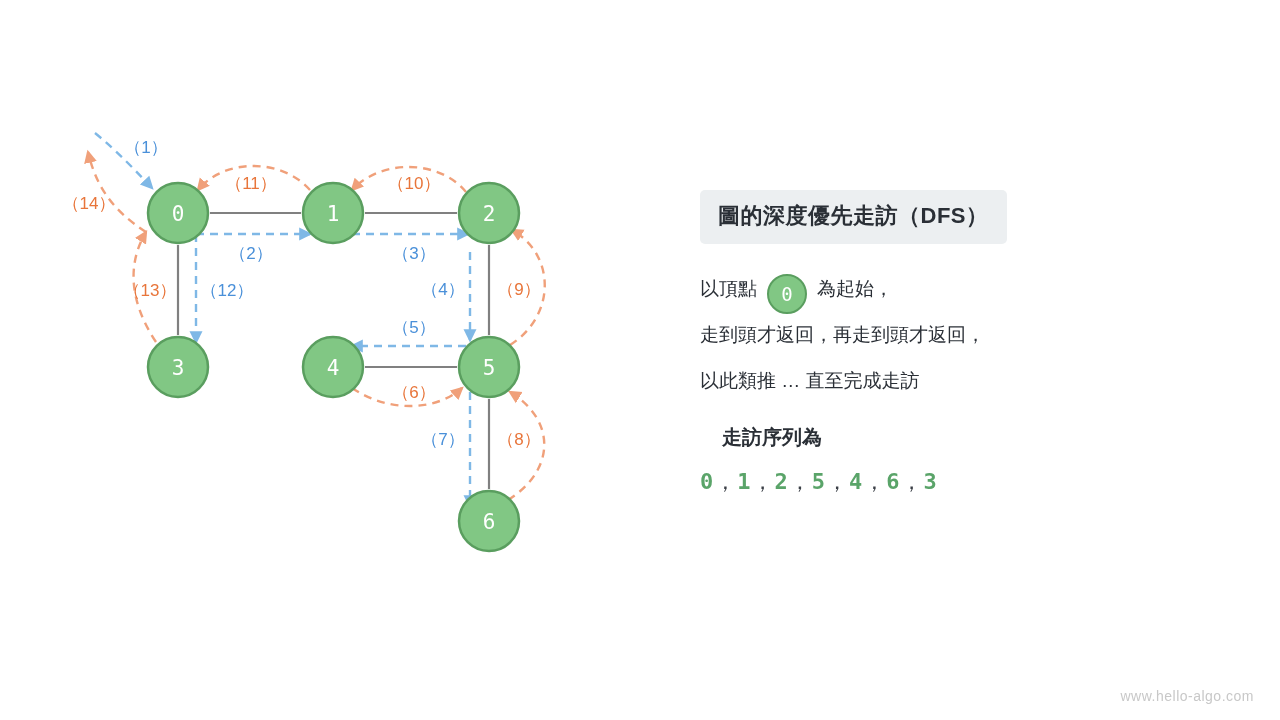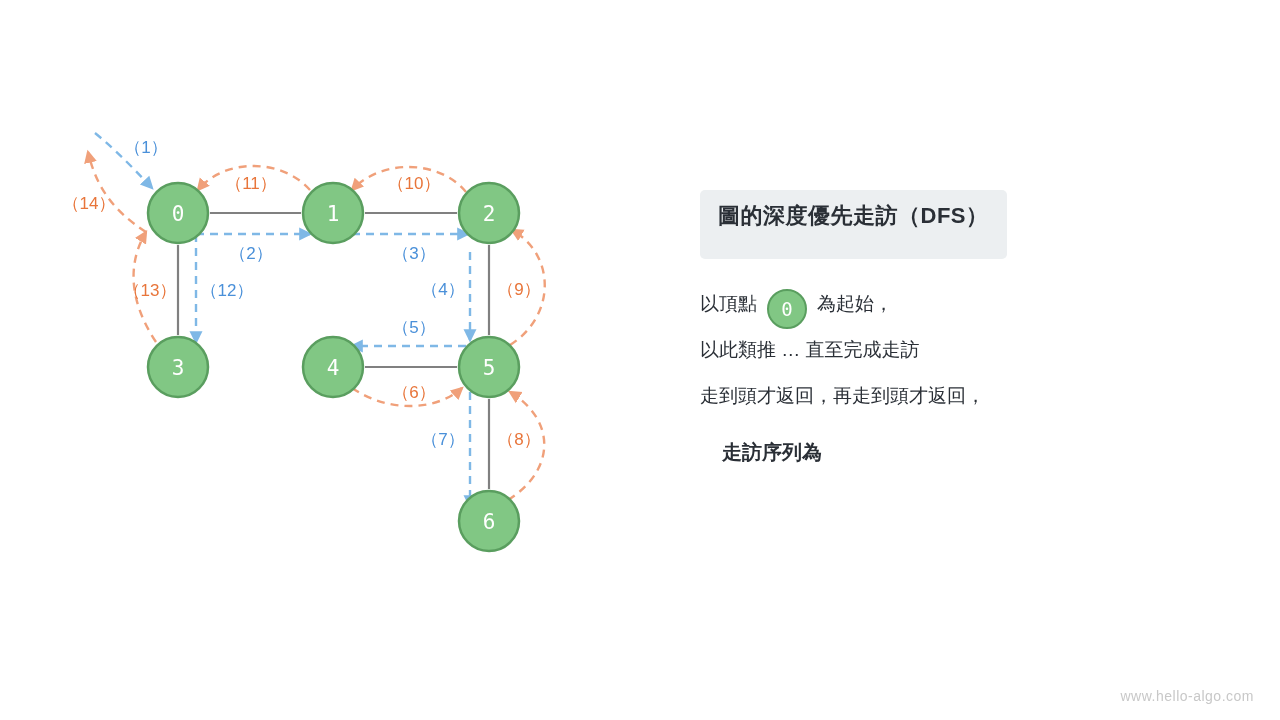--- a/index.html
+++ b/index.html
@@ -46,21 +46,21 @@
   .panel {
     position: absolute;
     left: 700px;
     top: 190px;
     width: 560px;
   }
   .panel-title-wrap {
     display: inline-block;
     background: #eceff1;
     border-radius: 5px;
-    padding: 11px 18px 28px 18px;
+    padding: 11px 18px 13px 18px;
   }
   .panel-title {
     font-size: 22px;
     font-weight: bold;
     color: #2a2f36;
     letter-spacing: 0.5px;
   }
   .desc {
     margin-top: 30px;
     font-size: 19px;
@@ -216,21 +216,22 @@
     <div class="panel-title-wrap">
       <span class="panel-title">圖的深度優先走訪（DFS）</span>
     </div>
 
     <div class="desc">
       <div class="desc-line">
         <span>以頂點</span>
         <span class="inline-node">0</span>
         <span>為起始，</span>
       </div>
+      <div class="desc-line">走到頭才返回，再走到頭才返回，</div>
       <div class="desc-line">以此類推 … 直至完成走訪</div>
-      <div class="desc-line">走到頭才返回，再走到頭才返回，</div>
     </div>
 
     <div class="seq-title">走訪序列為</div>
+    <div class="seq-values" id="sequence-values"><span class="num">0</span><span class="sep">，</span><span class="num">1</span><span class="sep">，</span><span class="num">2</span><span class="sep">，</span><span class="num">5</span><span class="sep">，</span><span class="num">4</span><span class="sep">，</span><span class="num">6</span><span class="sep">，</span><span class="num">3</span></div>
   </div>
 
   <div class="watermark">www.hello-algo.com</div>
 </div>
 
 </body></html>

